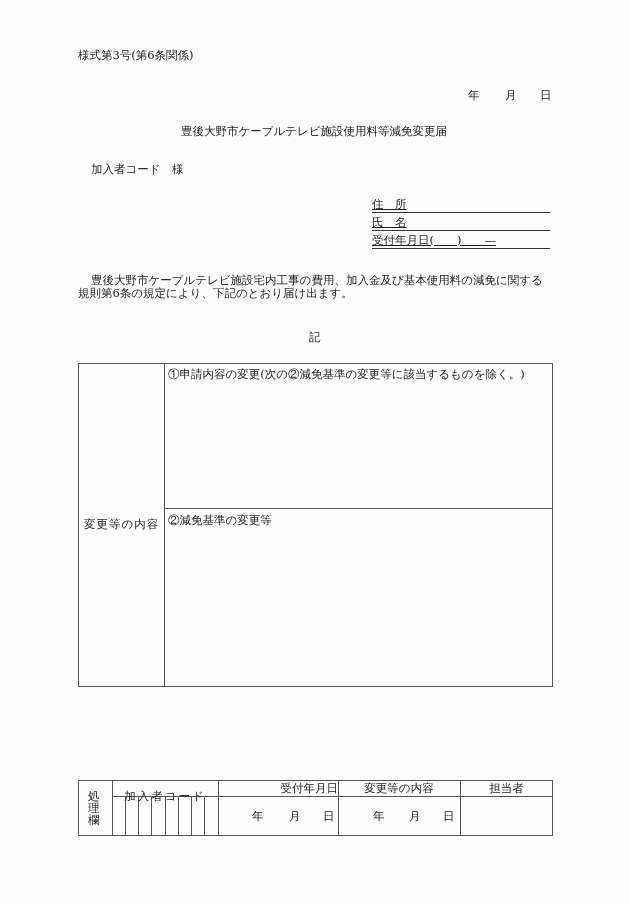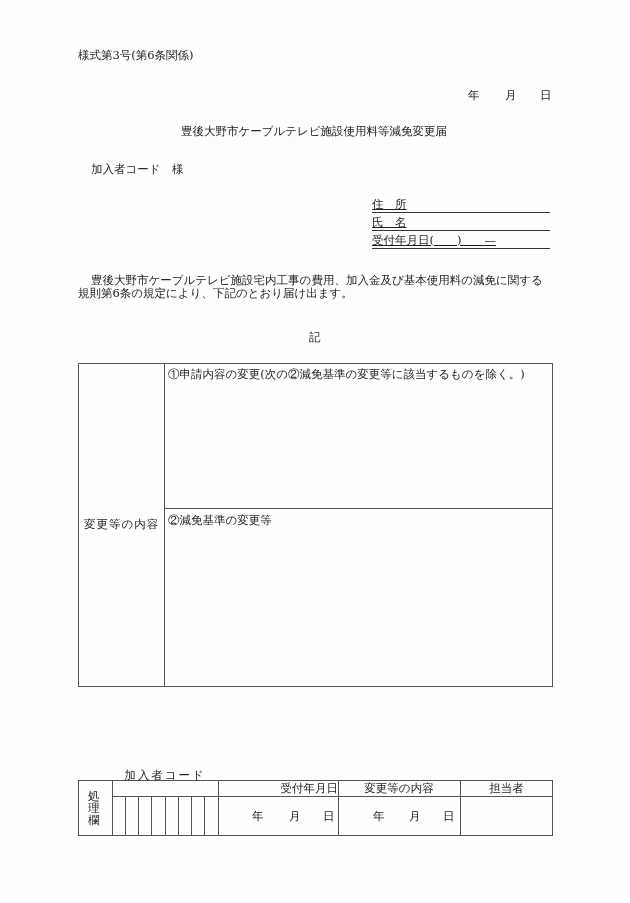--- a/index.html
+++ b/index.html
@@ -66,21 +66,21 @@
 <div class="vline" style="left:178px;top:796px;height:40px;"></div>
 <div class="vline" style="left:191px;top:796px;height:40px;"></div>
 <div class="vline" style="left:204px;top:796px;height:40px;"></div>
 
 <div class="cell-text" style="left:88px;top:790px;line-height:12px;">
   <div>処</div>
   <div>理</div>
   <div>欄</div>
 </div>
 
-<div class="cell-text center" style="left:112px;top:768px;width:106px;letter-spacing:2px;">加入者コード</div>
+<div class="cell-text center" style="left:112px;top:789px;width:106px;letter-spacing:2px;">加入者コード</div>
 <div class="cell-text center" style="left:218px;top:781px;width:120px;text-align:right;">受付年月日</div>
 <div class="cell-text center" style="left:338px;top:781px;width:122px;">変更等の内容</div>
 <div class="cell-text center" style="left:460px;top:781px;width:93px;">担当者</div>
 
 <div class="cell-text" style="left:252px;top:809px;">年</div>
 <div class="cell-text" style="left:289px;top:809px;">月</div>
 <div class="cell-text" style="left:323px;top:809px;">日</div>
 
 <div class="cell-text" style="left:373px;top:809px;">年</div>
 <div class="cell-text" style="left:409px;top:809px;">月</div>

